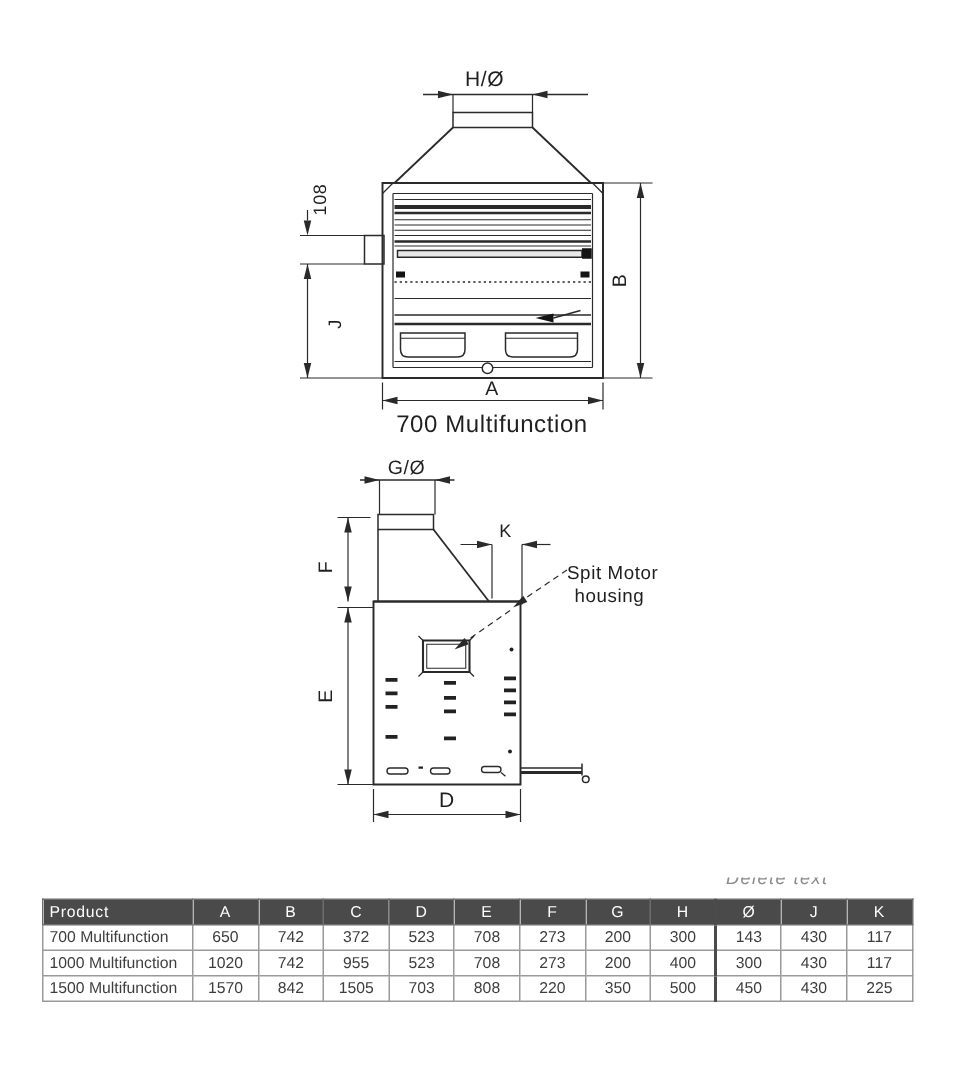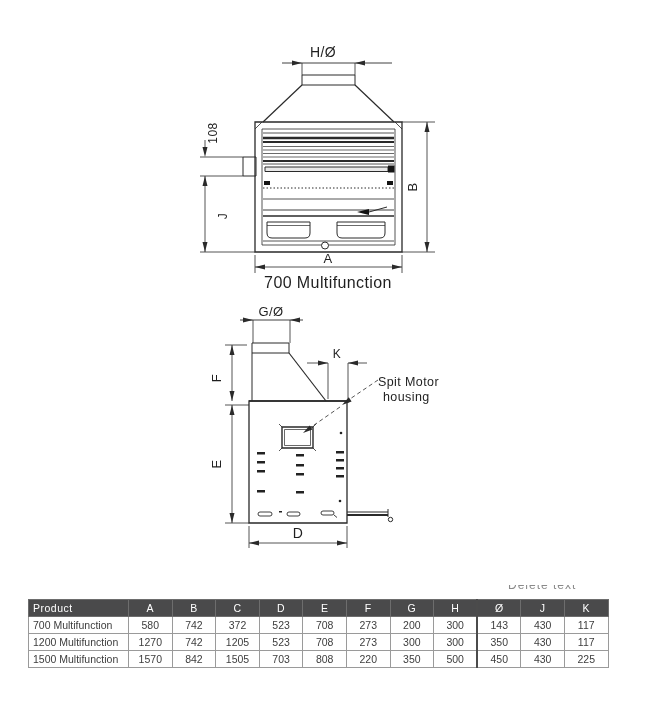--- a/index.html
+++ b/index.html
@@ -7,21 +7,21 @@
     width:645px;height:719px;position:relative;background:#ffffff;
     font-family:"Liberation Sans", sans-serif;color:#1f1f1f;overflow:hidden;
   }
   .abs{position:absolute;}
   svg text{fill:#1f1f1f;font-family:"Liberation Sans", sans-serif;letter-spacing:0.4px;}
   svg .dimtxt{font-size:13px;}
   svg .smalltxt{font-size:12px;}
   svg line,svg rect,svg path,svg polyline,svg circle{vector-effect:non-scaling-stroke;}
 
   
-  #watermark{left:508px;top:585px;width:110px;height:7px;overflow:hidden;}
+  #watermark{left:484px;top:585px;width:110px;height:7px;overflow:hidden;font-style:italic;}
   #watermark span{display:block;margin-top:-7px;font-size:12px;color:#8a8a8a;letter-spacing:1px;white-space:nowrap;}
 
   
   #dim-table{left:28px;top:599px;width:580px;border-collapse:collapse;table-layout:fixed;
              font-size:10.5px;}
   #dim-table th,#dim-table td{border:1px solid #9a9a9a;height:16px;padding:0 8px;
              text-align:center;font-weight:normal;overflow:hidden;white-space:nowrap;}
   #dim-table th{background:#4a4a4b;color:#ffffff;border-color:#6d6d6d;letter-spacing:0.5px;}
   #dim-table td{color:#3d3d3d;background:#ffffff;}
   #dim-table th:first-child,#dim-table td:first-child{text-align:left;padding-left:4px;}
@@ -257,43 +257,43 @@
       <th>G</th>
       <th>H</th>
       <th>Ø</th>
       <th>J</th>
       <th>K</th>
     </tr>
   </thead>
   <tbody>
     <tr>
       <td>700 Multifunction</td>
-      <td>580</td>
+      <td>650</td>
       <td>742</td>
       <td>372</td>
       <td>523</td>
       <td>708</td>
       <td>273</td>
       <td>200</td>
       <td>300</td>
       <td>143</td>
       <td>430</td>
       <td>117</td>
     </tr>
     <tr>
-      <td>1200 Multifunction</td>
-      <td>1270</td>
+      <td>1000 Multifunction</td>
+      <td>1020</td>
       <td>742</td>
-      <td>1205</td>
+      <td>955</td>
       <td>523</td>
       <td>708</td>
       <td>273</td>
+      <td>200</td>
+      <td>400</td>
       <td>300</td>
-      <td>300</td>
-      <td>350</td>
       <td>430</td>
       <td>117</td>
     </tr>
     <tr>
       <td>1500 Multifunction</td>
       <td>1570</td>
       <td>842</td>
       <td>1505</td>
       <td>703</td>
       <td>808</td>

